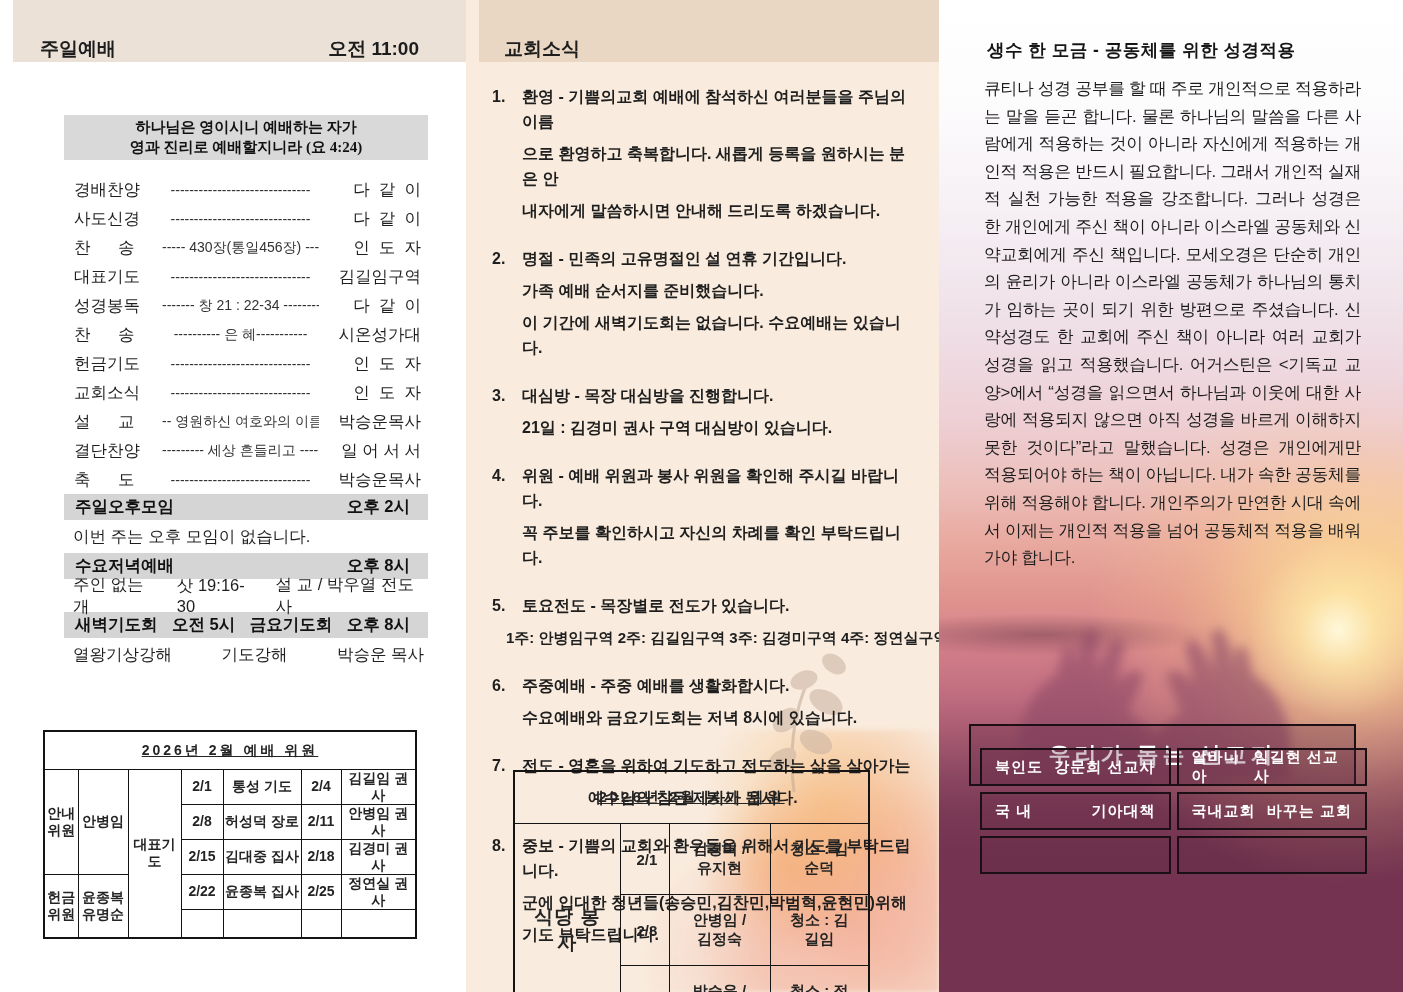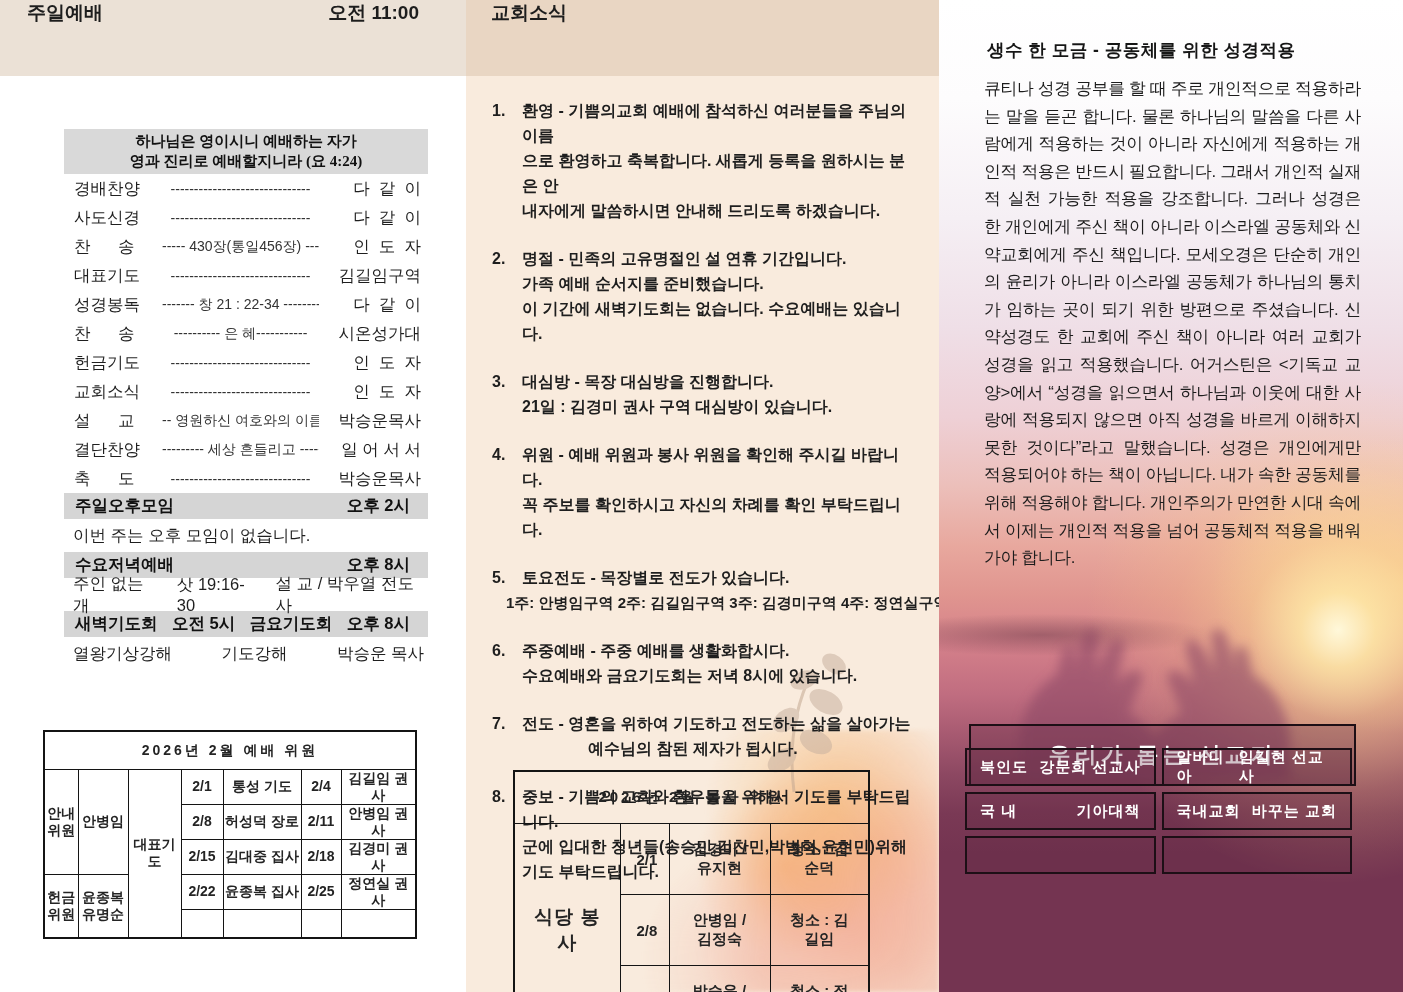--- a/index.html
+++ b/index.html
@@ -1,46 +1,46 @@
 <!DOCTYPE html>
 <html><head>
 <meta charset="utf-8">
 <style>
   html,body{margin:0;padding:0;}
   body{font-family:"Liberation Sans","DejaVu Sans",sans-serif;color:#222;}
   .page{position:relative;width:1403px;height:992px;background:#ffffff;overflow:hidden;display:flex;}
 
   
   .col-left{position:relative;width:466px;height:100%;background:#ffffff;flex:none;}
-  .band{height:76px;display:flex;align-items:flex-start;font-weight:bold;font-size:19px;color:#1d1d1d;box-sizing:border-box;}
+  .band{height:62px;display:flex;align-items:flex-end;font-weight:bold;font-size:19px;color:#1d1d1d;box-sizing:border-box;margin-left:13px;}
   .band-left{background:#ebe1d6;justify-content:space-between;padding:0 47px 0 27px;}
   .verse-box{margin:53px 38px 0 64px;background:#d9d9d9;text-align:center;font-family:"Liberation Serif","DejaVu Serif",serif;font-weight:bold;font-size:15px;line-height:20px;padding:2px 0 3px;color:#111;}
-  .order-list{margin-top:0;}
+  .order-list{margin-top:15px;}
   .order-row{display:flex;align-items:center;height:29px;padding:0 45px 0 74px;font-size:16.5px;}
   .ol{width:84px;white-space:pre;flex:none;color:#1f1f1f;}
   .om{flex:1;text-align:center;white-space:nowrap;overflow:hidden;font-size:14px;color:#333;margin:0 4px;}
   .or{min-width:98px;text-align:right;white-space:pre;flex:none;color:#1f1f1f;}
   .gray-bar{height:26px;background:#d5d5d5;margin:0 38px 0 64px;display:flex;align-items:center;justify-content:space-between;font-weight:bold;font-size:16.5px;padding:0 18px 0 11px;box-sizing:border-box;color:#111;}
   .gray-bar.four{}
   .note-row{height:33px;display:flex;align-items:center;padding:0 42px 0 73px;font-size:16.5px;color:#1f1f1f;}
   .note-row.three{justify-content:space-between;gap:16px;}
   .c-table{position:absolute;left:43px;top:730px;width:372px;border-collapse:collapse;table-layout:fixed;background:#fff;}
   .c-table td{border:1.5px solid #141414;text-align:center;vertical-align:middle;font-weight:bold;font-size:14px;color:#242424;padding:0;line-height:17px;}
   .c-table{border:2px solid #141414;}
   .c-table tr{height:29px;}
   .c-table tr.title-row{height:38px;}
-  .table-title{font-size:20px;font-weight:bold;color:#5b2c7e;letter-spacing:3px;}
+  .table-title{font-size:20px;font-weight:bold;color:#5b2c7e;letter-spacing:3px;text-decoration:underline;}
 
   
   .col-mid{position:relative;width:473px;height:100%;background:#f9ebdd;flex:none;overflow:hidden;}
   .band-mid{background:#e9d6c3;padding-left:25px;}
   .announcements{margin:22px 28px 0 24px;}
   .ann-item{position:relative;padding-left:30px;margin-bottom:23px;font-size:16px;font-weight:600;line-height:25px;color:#1e1e1e;}
   .ann-num{position:absolute;left:2px;top:0;}
-  .ann-line{padding-left:2px;}
+  .ann-line{padding-left:2px;margin-top:7px;}
   .ann-line.wide{margin-left:-16px;white-space:nowrap;font-size:15px;}
   .ann-line.deep{padding-left:68px;}
   .flower{position:absolute;left:90px;top:730px;width:383px;height:262px;pointer-events:none;
     background:
       radial-gradient(circle at 72% 28%, rgba(246,183,106,0.55), rgba(246,183,106,0) 38%),
       radial-gradient(circle at 60% 52%, rgba(243,152,84,0.45), rgba(243,152,84,0) 34%),
       radial-gradient(circle at 83% 45%, rgba(238,128,96,0.38), rgba(238,128,96,0) 40%),
       radial-gradient(circle at 78% 75%, rgba(244,166,140,0.45), rgba(244,166,140,0) 45%),
       radial-gradient(circle at 55% 88%, rgba(240,178,160,0.5), rgba(240,178,160,0) 40%),
       radial-gradient(circle at 90% 90%, rgba(235,150,130,0.35), rgba(235,150,130,0) 45%);
@@ -56,21 +56,21 @@
   .col-right{position:relative;width:464px;height:100%;flex:none;overflow:hidden;
     background-image:
       radial-gradient(circle at 86% 63.5%, #fff8da 0%, rgba(255,233,166,0.85) 5%, rgba(255,219,145,0.5) 12%, rgba(255,205,135,0.22) 22%, rgba(255,205,135,0) 34%),
       radial-gradient(ellipse 55% 20% at 100% 59%, rgba(255,226,152,0.6), rgba(255,226,152,0) 75%),
       radial-gradient(ellipse 45% 2.5% at 22% 64%, rgba(82,40,58,0.4), rgba(82,40,58,0) 85%),
       linear-gradient(180deg,#ffffff 0%,#fdfcfd 10%,#f5eff4 22%,#efdfe7 33%,#eed0d6 42%,#ecbfba 49%,#e8a89e 55%,#e0958f 60%,#d4808a 65%,#c06d80 70%,#a75a71 74%,#8d4862 78%,#7a3955 82%,#743451 86%,#743451 100%);}
   .hands-svg{position:absolute;left:72px;top:596px;pointer-events:none;opacity:0.6;}
   .essay-title{margin:0;padding:38px 44px 0 48px;font-size:17.5px;font-weight:bold;color:#161616;letter-spacing:0.5px;}
   .essay-body{margin:13px 0 0;padding:0 42px 0 45px;font-size:16.8px;line-height:27.6px;text-align:justify;color:#1c1c1c;letter-spacing:-0.3px;word-break:break-all;}
   .missions-title{position:absolute;left:30px;top:724px;width:387px;height:62px;box-sizing:border-box;border:2px solid #1d0f16;background:rgba(94,38,64,0.28);color:#ffffff;font-size:22px;font-weight:bold;letter-spacing:4px;display:flex;align-items:center;justify-content:center;}
-  .missions-grid{position:absolute;left:26px;top:748px;width:387px;display:grid;grid-template-columns:1fr 1fr;grid-auto-rows:38px;gap:6px 6px;}
+  .missions-grid{position:absolute;left:41px;top:748px;width:387px;display:grid;grid-template-columns:1fr 1fr;grid-auto-rows:38px;gap:6px 6px;}
   .m-cell{box-sizing:border-box;border:2px solid #1d0f16;background:rgba(94,38,64,0.28);color:#ffffff;font-size:15px;font-weight:600;display:flex;align-items:center;justify-content:space-between;padding:0 13px;letter-spacing:1px;}
 </style>
 </head>
 <body>
 
 <div class="page">
 
   <section class="col-left">
     <header class="band band-left">
       <span>주일예배</span>

